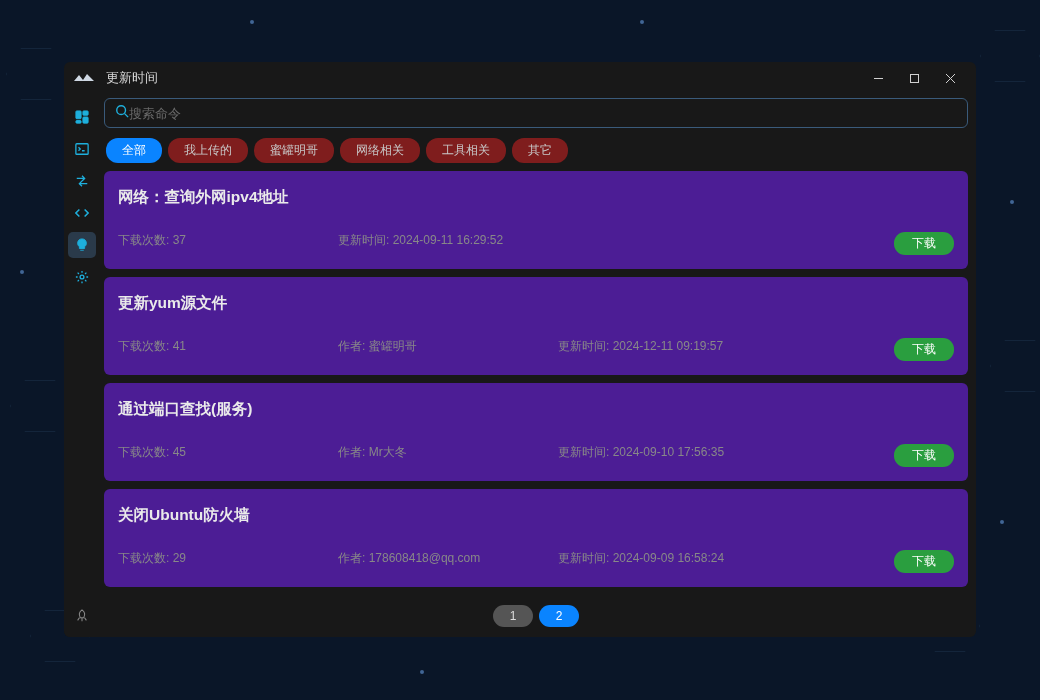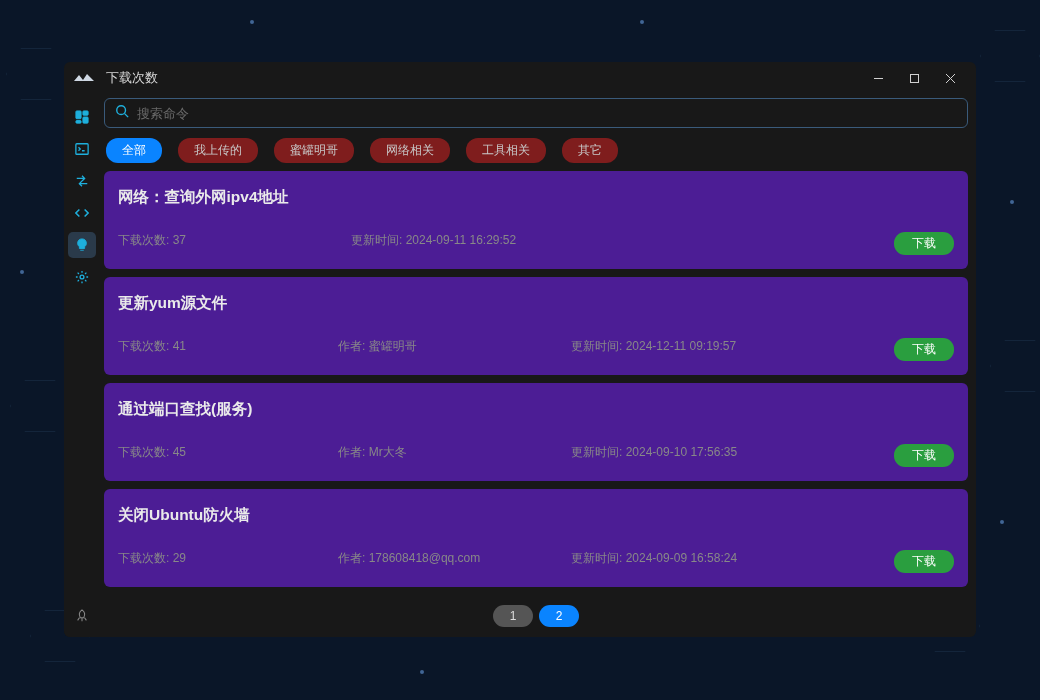--- a/index.html
+++ b/index.html
@@ -132,35 +132,34 @@
       padding: 4px 8px 8px 4px;
       overflow: hidden;
     }
     .search-wrap {
       border: 1px solid #3a5a7a;
       border-radius: 6px;
       height: 30px;
       display: flex;
       align-items: center;
       padding: 0 10px;
-      gap: 8px;
     }
     .search-wrap svg { width: 14px; height: 14px; stroke: #1eafdc; fill: none; }
     .search-wrap input {
       flex: 1;
       background: transparent;
       border: none;
       outline: none;
       color: #ccc;
       font-size: 13px;
     }
     .search-wrap input::placeholder { color: #6a6a6a; }
     .filters {
       display: flex;
-      gap: 16px;
+      gap: 6px;
       padding: 10px 2px 8px 2px;
     }
     .filter-pill {
       padding: 4px 16px;
       border-radius: 12px;
       font-size: 12px;
       background: #7f1d1d;
       color: #c8c8c8;
       cursor: pointer;
     }
@@ -187,21 +186,21 @@
       margin-bottom: 24px;
     }
     .card-row {
       display: flex;
       align-items: flex-start;
       font-size: 12px;
       color: #888;
     }
     .card-downloads { width: 220px; }
     .card-author { width: 220px; }
-    .card-updated { flex: 1; margin-left: 13px; }
+    .card-updated { flex: 1; }
     .download-btn {
       background: #2a9e3f;
       color: #fff;
       border-radius: 11px;
       padding: 3px 18px;
       font-size: 12px;
       cursor: pointer;
     }
     .pagination {
       display: flex;
@@ -244,21 +243,21 @@
   <div class="dot" style="left:420px; top:670px;"></div>
 </div>
 
 <div class="app-window">
   <div class="titlebar">
     <div class="titlebar-logo">
       <svg viewBox="0 0 20 10">
           <path d="M0 8 L5 2 L9 7 L13 1 L20 8 Z" fill="#cfd8e3"></path>
         </svg>
     </div>
-    <div class="titlebar-title">下载次数</div>
+    <div class="titlebar-title">更新时间</div>
     <div class="titlebar-spacer"></div>
     <div class="titlebar-btn">
       <svg viewBox="0 0 11 11">
           <line x1="1" y1="5.5" x2="10" y2="5.5" stroke="#d0d0d0" stroke-width="1"></line>
         </svg>
     </div>
     <div class="titlebar-btn">
       <svg viewBox="0 0 11 11">
           <rect x="1.5" y="1.5" width="8" height="8" fill="none" stroke="#d0d0d0" stroke-width="1"></rect>
         </svg>

